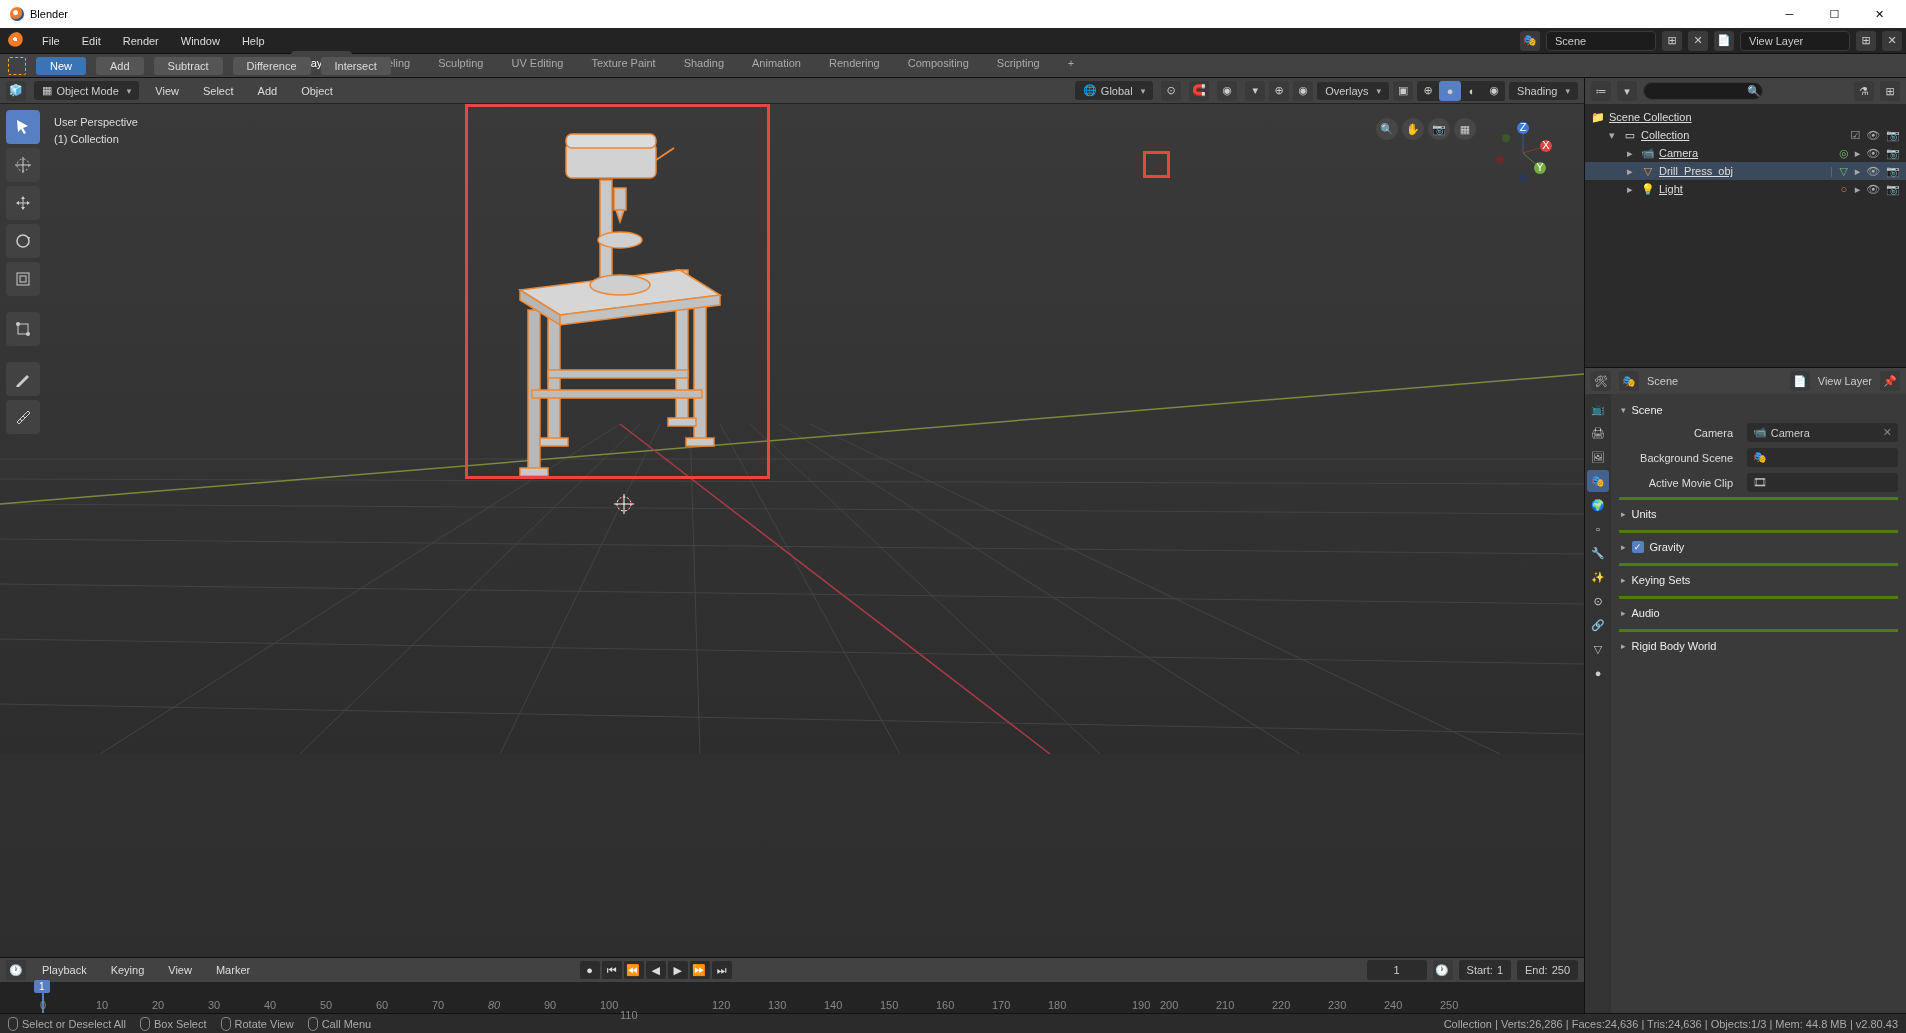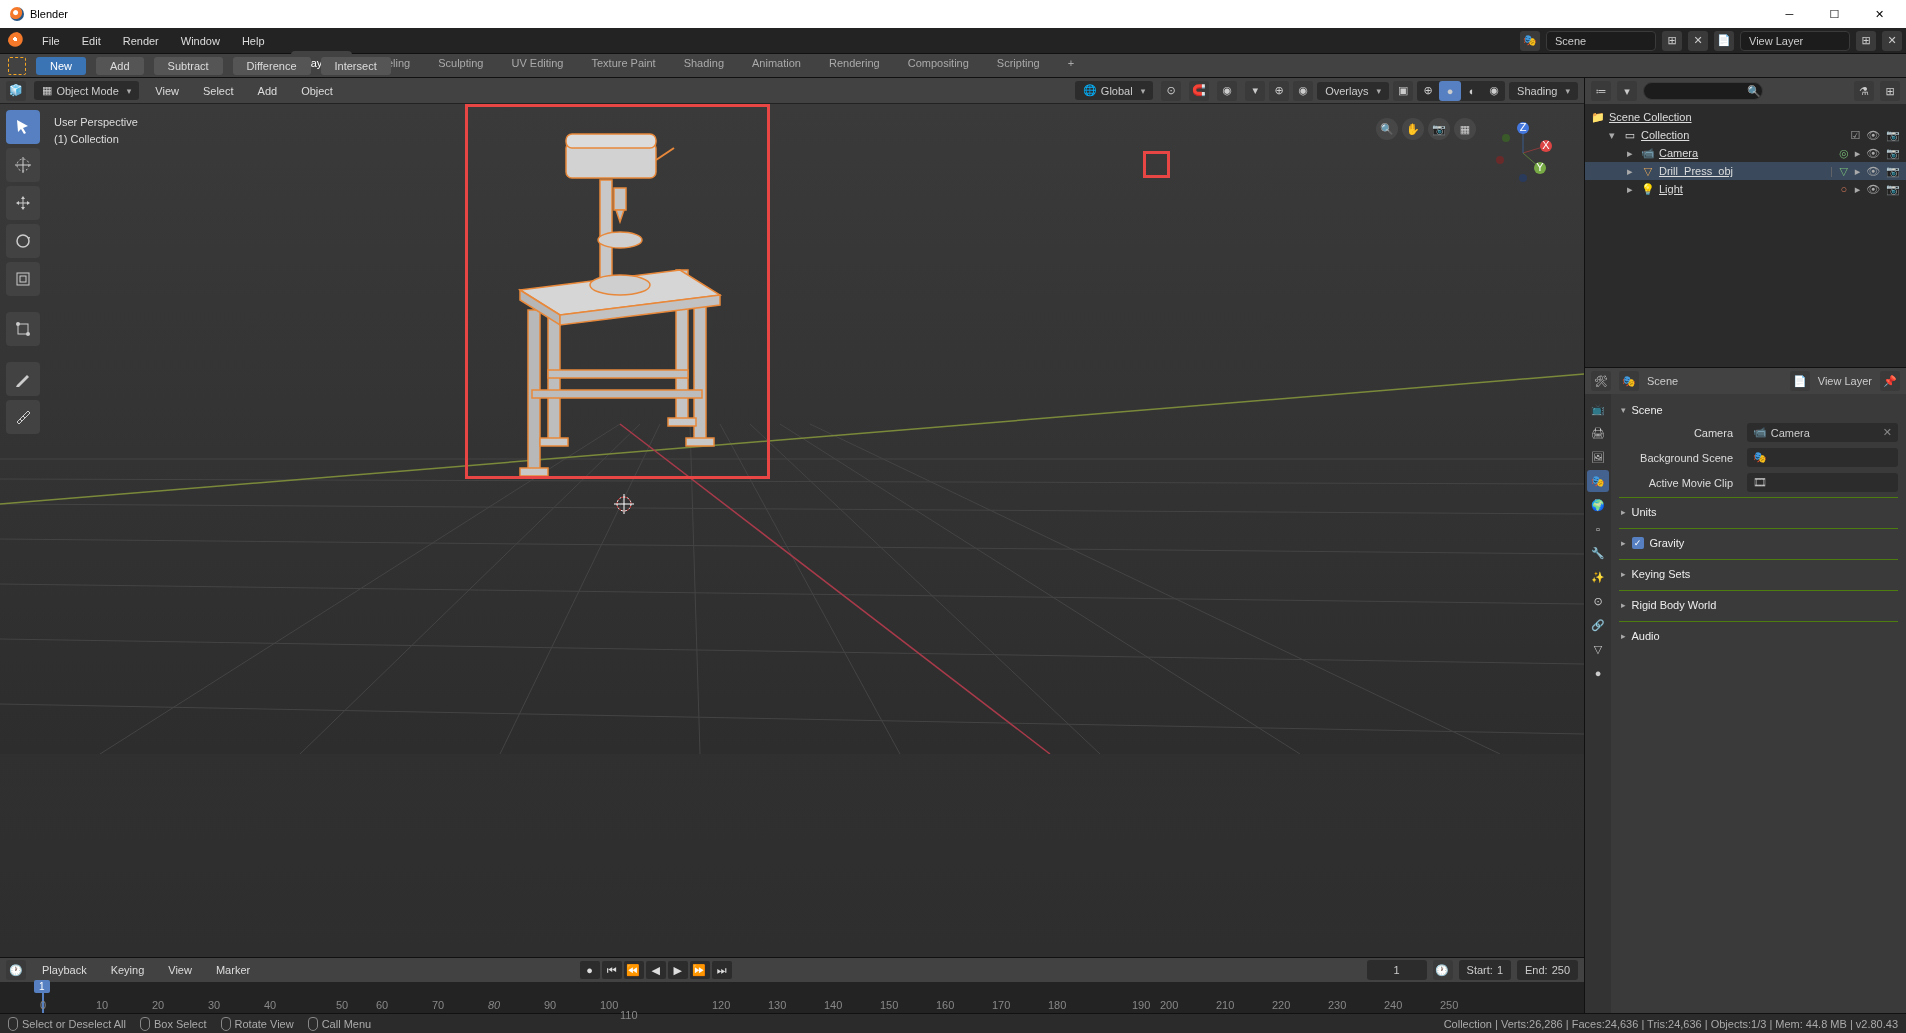--- a/index.html
+++ b/index.html
@@ -74,21 +74,21 @@
 .properties { flex: 1; display: flex; flex-direction: column; }
 .properties-header { background: #424242; height: 26px; display: flex; align-items: center; padding: 0 6px; gap: 8px; }
 .props-body { flex: 1; display: flex; }
 .props-tabs { width: 26px; background: #333; display: flex; flex-direction: column; gap: 2px; padding: 4px 2px; }
 .props-tab { width: 22px; height: 22px; border-radius: 3px; display: flex; align-items: center; justify-content: center; cursor: pointer; }
 .props-tab.active { background: #446290; }
 .props-content { flex: 1; padding: 6px 8px; background: #3a3a3a; }
 .panel-row { display: flex; align-items: center; padding: 3px 0; gap: 8px; }
 .panel-label { color: #ddd; width: 120px; text-align: right; padding-right: 6px; font-size: 11px; }
 .panel-field { flex: 1; background: #2c2c2c; padding: 3px 6px; border-radius: 3px; display: flex; align-items: center; gap: 4px; }
-.panel-section { padding: 4px 0; border-top: 1px solid #4d7c0f; margin-top: 2px; }
+.panel-section { padding: 4px 0; border-top: 3px solid #4d7c0f; margin-top: 2px; }
 .panel-section-title { color: #eee; padding: 4px 2px; display: flex; align-items: center; gap: 6px; cursor: pointer; }
 .panel-section-title::before { content: "▸"; font-size: 9px; color: #aaa; }
 .panel-section-title.open::before { content: "▾"; }
 .checkbox { width: 12px; height: 12px; background: #5680c2; border-radius: 2px; display: inline-flex; align-items: center; justify-content: center; color: #fff; font-size: 9px; }
 
 
 .timeline { height: 56px; background: #333; border-top: 1px solid #111; display: flex; flex-direction: column; }
 .timeline-header { background: #424242; height: 24px; display: flex; align-items: center; padding: 0 6px; gap: 8px; }
 .transport { margin-left: auto; margin-right: auto; display: flex; gap: 2px; }
 .transport-btn { width: 20px; height: 18px; background: #2c2c2c; border-radius: 2px; display: flex; align-items: center; justify-content: center; cursor: pointer; color: #ddd; }
@@ -403,21 +403,21 @@
         </div>
       </div>
       <div class="timeline-track">
         <div class="playhead" data-frame="1"></div>
         <div class="timeline-ruler" id="ruler">
             <span style="position: absolute; left: 40px;">0</span>
             <span style="position: absolute; left: 96px;">10</span>
             <span style="position: absolute; left: 152px;">20</span>
             <span style="position: absolute; left: 208px;">30</span>
             <span style="position: absolute; left: 264px;">40</span>
-            <span style="position: absolute; left: 336px; text-align: right;">50</span>
+            <span style="position: absolute; left: 320px; text-align: right;">50</span>
             <span style="position: absolute; left: 376px;">60</span>
             <span style="position: absolute; left: 432px;">70</span>
             <span style="position: absolute; left: 488px; font-style: italic;">80</span>
             <span style="position: absolute; left: 544px;">90</span>
             <span style="position: absolute; left: 600px;">100</span>
             <span style="position: absolute; left: 620px; margin-top: 10px;">110</span>
             <span style="position: absolute; left: 712px;">120</span>
             <span style="position: absolute; left: 768px;">130</span>
             <span style="position: absolute; left: 824px;">140</span>
             <span style="position: absolute; left: 880px;">150</span>
@@ -567,26 +567,26 @@
                 <span>Gravity</span>
               </div>
             </div>
           <div class="panel-section">
               <div class="panel-section-title">
                 <span>Keying Sets</span>
               </div>
             </div>
           <div class="panel-section">
               <div class="panel-section-title">
-                <span>Rigid Body World</span>
+                <span>Audio</span>
               </div>
             </div>
           <div class="panel-section">
               <div class="panel-section-title">
-                <span>Audio</span>
+                <span>Rigid Body World</span>
               </div>
             </div>
         </div>
       </div>
     </div>
   </div>
 </div>
 
 <div class="statusbar">
   <span class="mouse-hint">

